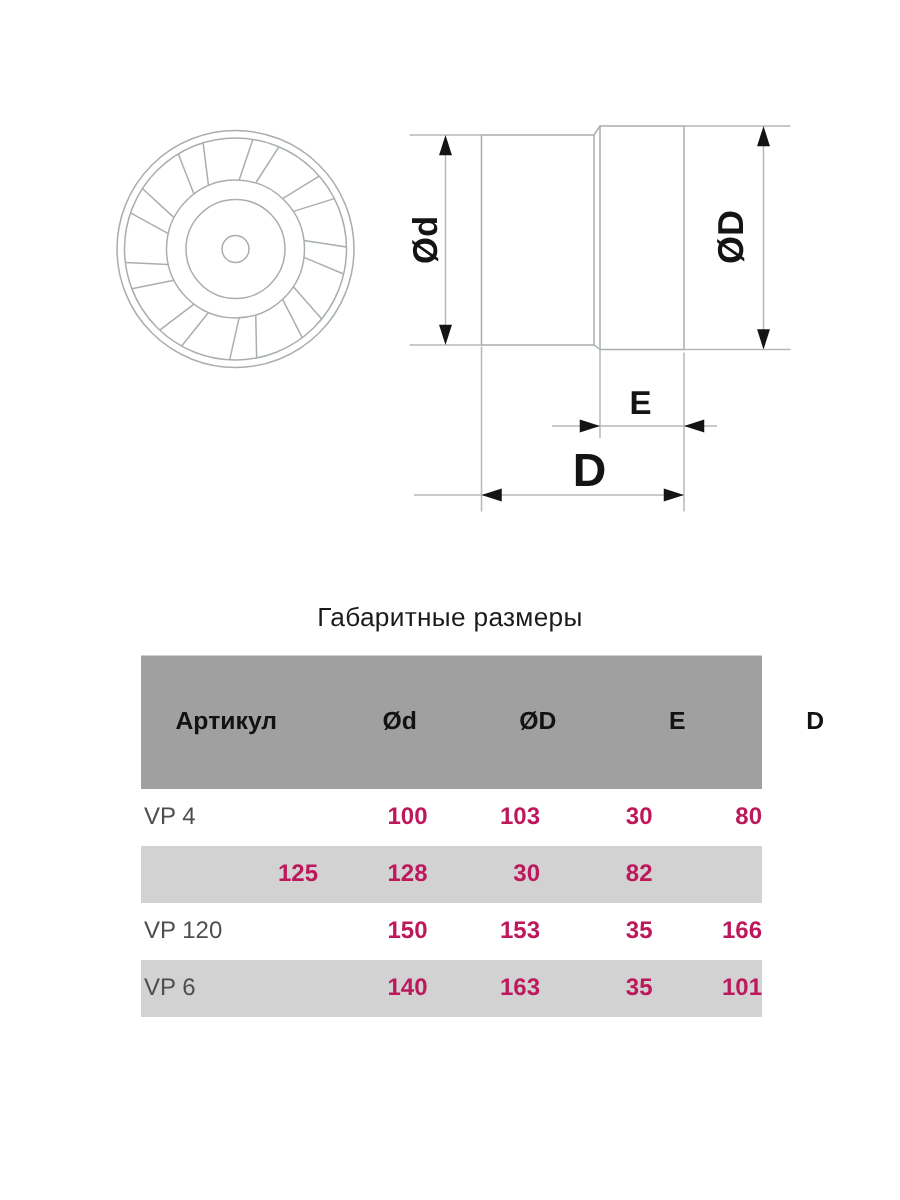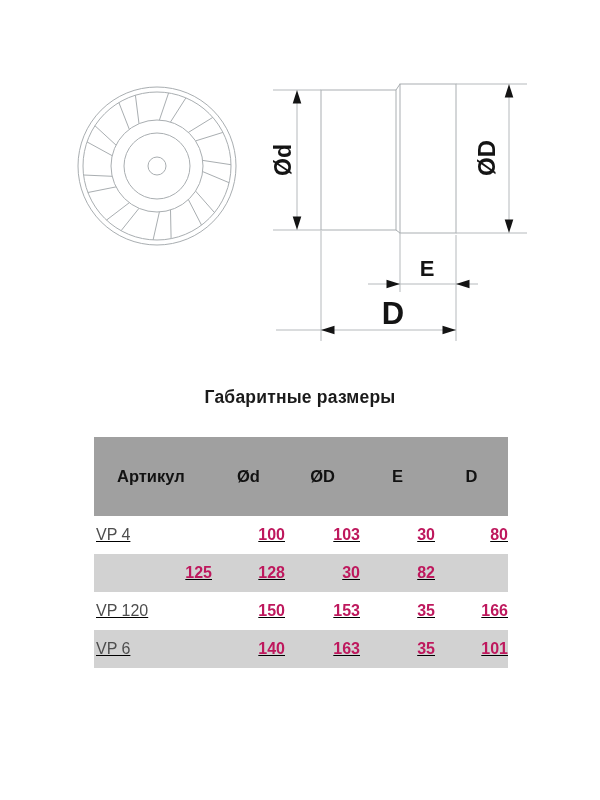--- a/index.html
+++ b/index.html
@@ -6,27 +6,27 @@
   .page{
     position:relative;width:600px;height:800px;background:#ffffff;
     font-family:"Liberation Sans",sans-serif;overflow:hidden;
   }
   .drawing{position:absolute;left:0;top:0;width:600px;height:395px;}
   .outline{fill:none;stroke:var(--line,#a9aeb1);stroke-width:1;}
   .dimline{fill:none;stroke:var(--dimline,#b5b9bc);stroke-width:1;}
   .arrow{fill:var(--ink,#141414);stroke:none;}
   .dimtext{fill:var(--ink,#141414);font-family:"Liberation Sans",sans-serif;font-weight:bold;}
   .title{
-    position:absolute;top:387px;left:0;width:600px;text-align:center;
-    font-size:17.5px;font-weight:bold;color:#1a1a1a;letter-spacing:.2px;
+    position:absolute;top:401px;left:0;width:600px;text-align:center;
+    font-size:17.5px;font-weight:normal;color:#1a1a1a;letter-spacing:.2px;
   }
   .dim-table{position:absolute;left:94px;top:437px;width:414px;font-size:16px;}
   .thead,.trow{display:grid;grid-template-columns:118px 73px 75px 75px 73px;align-items:center;}
-  .thead{height:79px;background:var(--header-bg,#a0a0a0);}
-  .trow{height:38px;text-decoration:underline;}
+  .thead{height:89px;background:var(--header-bg,#a0a0a0);gap:18px;}
+  .trow{height:38px;}
   .trow.alt{background:var(--row-alt-bg,#d2d2d2);}
   .th{font-weight:bold;color:#121212;text-align:center;font-size:16.5px;}
   .th.article{text-align:left;padding-left:23px;}
   .td{text-align:right;font-weight:bold;color:#be185d;}
   .td.article{text-align:left;padding-left:2px;font-weight:400;color:#4e4e4e;}
 </style>
 </head>
 <body>
 
 <div class="page">

